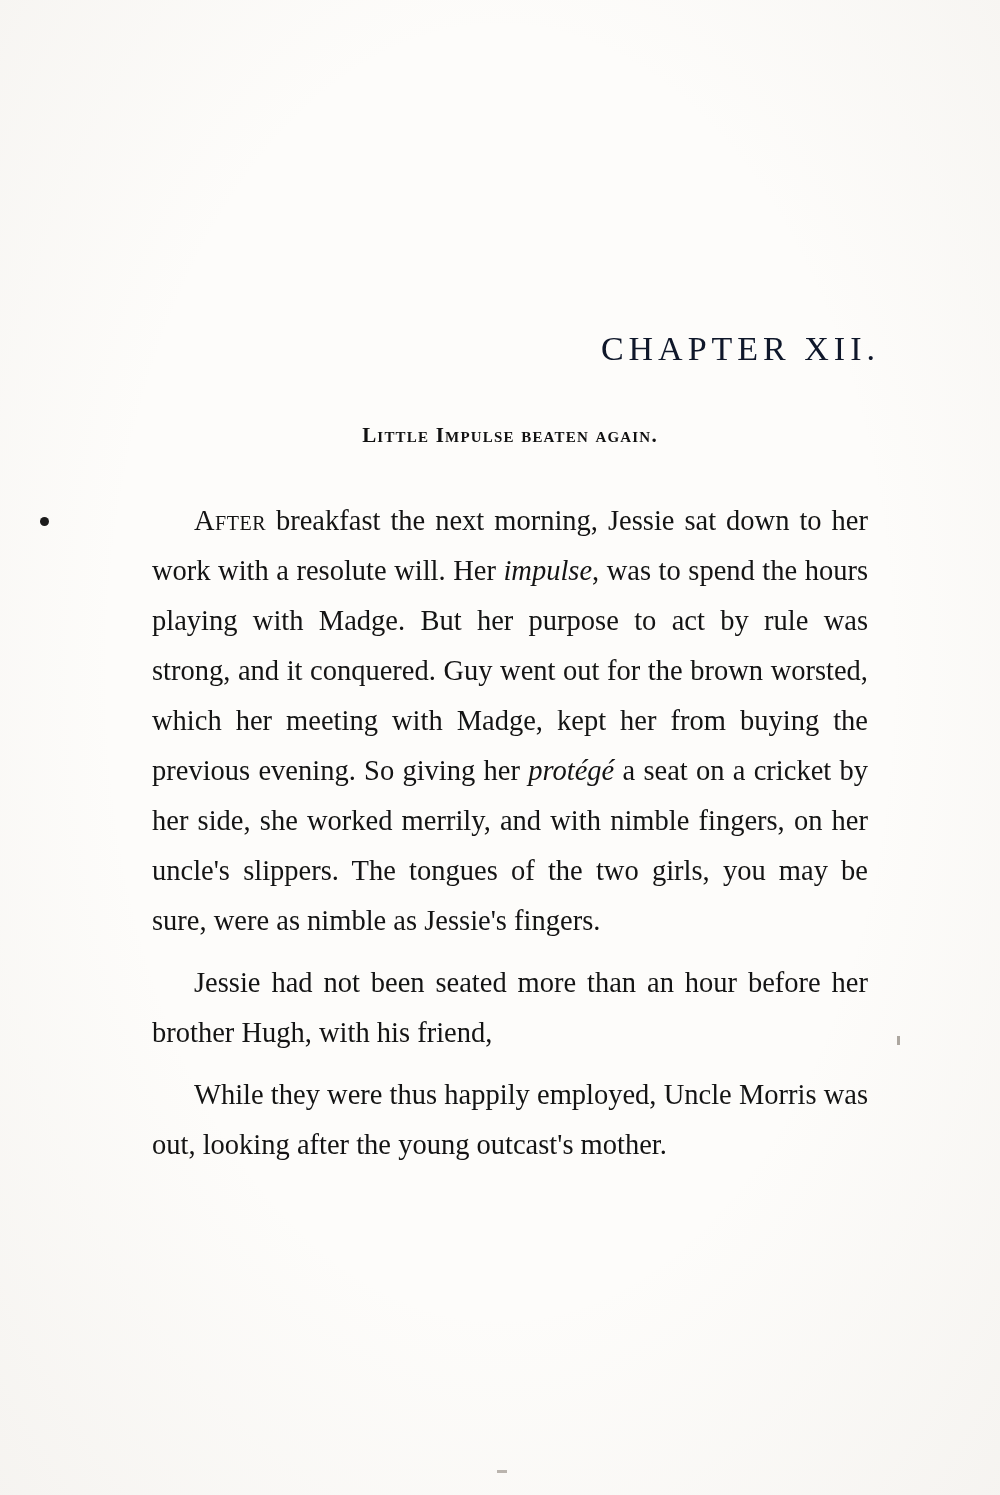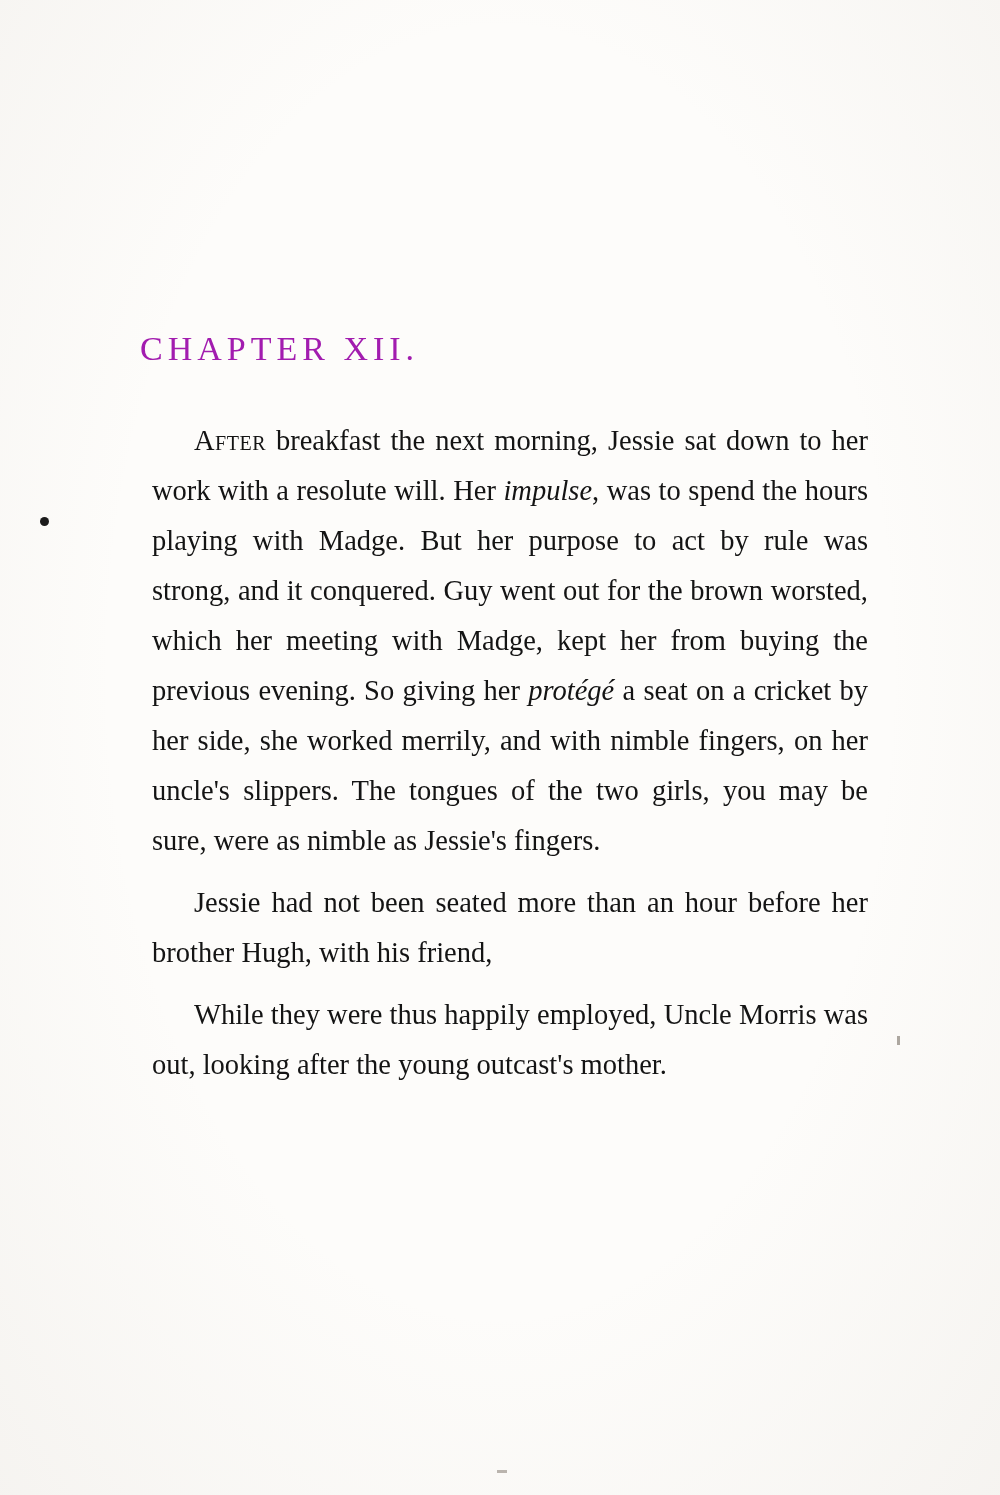--- a/index.html
+++ b/index.html
@@ -35,26 +35,26 @@
   }
 
   .content {
     position: absolute;
     left: 140px;
     top: 330px;
     width: 740px;
   }
 
   .chapter-title {
-    text-align: left;
+    text-align: right;
     font-size: 34px;
     letter-spacing: 5px;
     font-weight: normal;
     margin: 0 0 0 0;
-    color: #a21caf;
+    color: #0f172a;
   }
 
   .chapter-subtitle {
     text-align: center;
     font-size: 21px;
     letter-spacing: 1.2px;
     font-variant: small-caps;
     margin: 55px 0 0 0;
     color: #111;
   }
@@ -119,20 +119,21 @@
   <div class="paper-tone"></div>
 
   <div class="margin-dot"></div>
   <div class="speck-a"></div>
   <div class="speck-b"></div>
 
   <div class="content">
 
     <h1 class="chapter-title">CHAPTER XII.</h1>
 
+    <h2 class="chapter-subtitle">Little Impulse beaten again.</h2>
 
     <div class="body-text">
 
       <p><span class="smallcaps">After</span><span> breakfast the next morning, Jessie sat down to her work with a resolute will.  Her </span><span class="ital">impulse</span><span>, was to spend the hours playing with Madge.  But her purpose to act by rule was strong, and it conquered.  Guy went out for the brown worsted, which her meeting with Madge, kept her from buying  the previous evening.  So giving her </span><span class="ital">protégé</span><span> a seat on a cricket by her side, she worked merrily, and with nimble fingers, on her uncle's slippers. The tongues of the two girls, you may be sure, were as nimble as Jessie's fingers.</span></p>
 
       <p>Jessie had not been seated more than an hour before her brother Hugh, with his friend,</p>
 
       <p>While they were thus happily employed, Uncle Morris was out, looking after the young outcast's mother.</p>
 
     </div>

